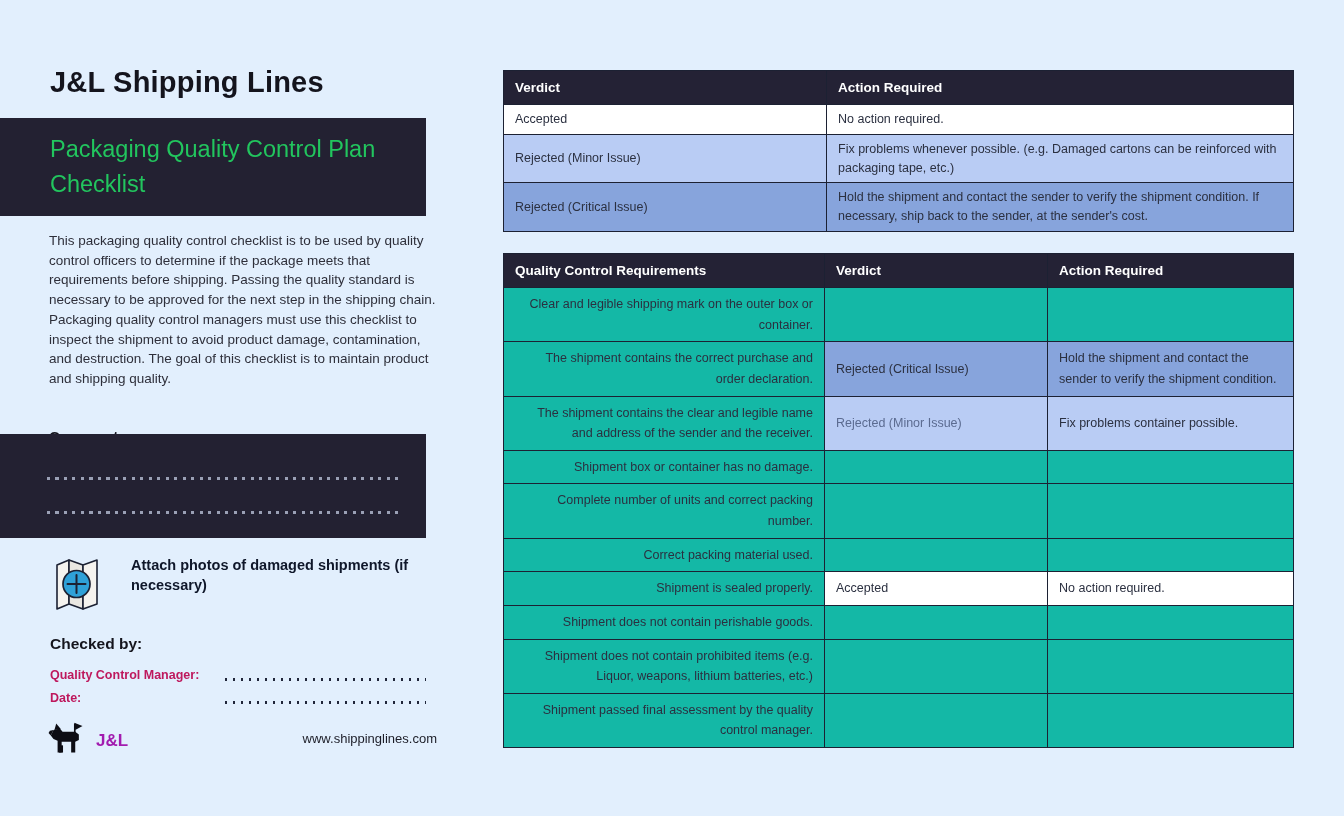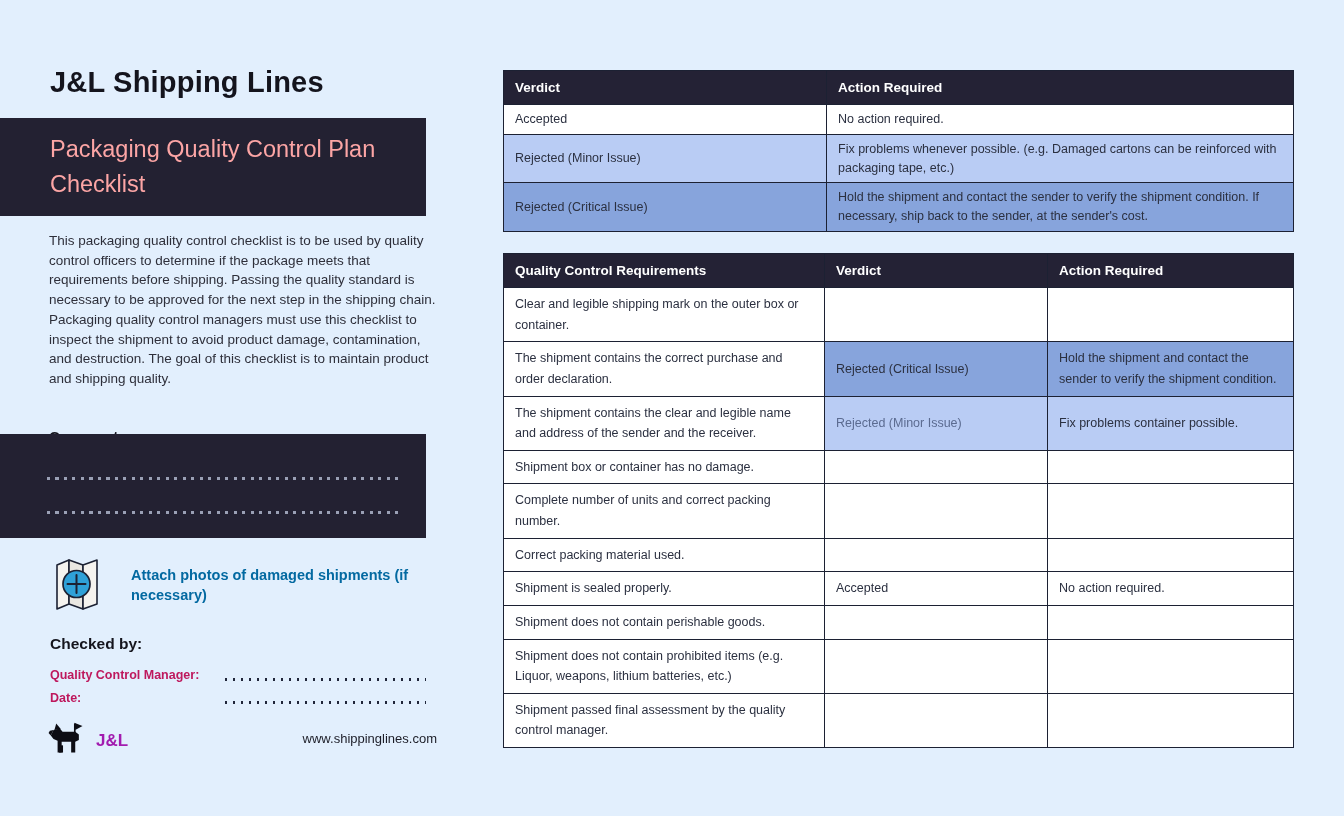--- a/index.html
+++ b/index.html
@@ -3,46 +3,46 @@
 <meta charset="utf-8">
 <style>
   * { margin:0; padding:0; box-sizing:border-box; }
   html,body { width:1344px; height:816px; }
   body { font-family:"Liberation Sans", sans-serif; }
   .page { position:relative; width:1344px; height:816px; background:#e2effd; overflow:hidden; }
 
   
   .company-title { position:absolute; left:50px; top:66px; font-size:29px; font-weight:bold; color:#14141d; letter-spacing:.2px; }
   .title-box { position:absolute; left:0; top:118px; width:426px; height:98px; background:#232132; display:flex; align-items:center; }
-  .title-box span { color:#fca5a5; font-size:23.5px; line-height:1.5; padding-left:50px; padding-right:30px; font-weight:400; }
+  .title-box span { color:#22c55e; font-size:23.5px; line-height:1.5; padding-left:50px; padding-right:30px; font-weight:400; }
   .intro { position:absolute; left:49px; top:231px; width:392px; font-size:13.5px; line-height:1.46; color:#2e2f3a; }
   .comments-label { position:absolute; left:49px; top:408px; font-size:15px; font-weight:bold; color:#15151e;margin-top:20px; }
   .comments-box { position:absolute; left:0; top:434px; width:426px; height:104px; background:#232132; }
   .dotline-light { position:absolute; left:47px; width:355px; height:3px;
                    background:repeating-linear-gradient(to right, #9aa0b5 0 3px, transparent 3px 8.5px); }
   .attach-row { position:absolute; left:50px; top:555px; display:flex; align-items:flex-start; }
-  .attach-row .txt { margin-left:24px; margin-top:10px; width:280px; font-size:14.5px; font-weight:bold; color:#0369a1; line-height:1.38; }
+  .attach-row .txt { margin-left:24px; margin-top:0; width:280px; font-size:14.5px; font-weight:bold; color:#0f172a; line-height:1.38; }
   .checked-by { position:absolute; left:50px; top:635px; font-size:15.5px; font-weight:bold; color:#14141d; }
   .sign-label { position:absolute; left:50px; font-size:12.5px; font-weight:bold; color:#be185d; }
   .dotline-dark { position:absolute; left:225px; width:201px; height:2.5px;
                   background:repeating-linear-gradient(to right, #20263a 0 2.5px, transparent 2.5px 8px); }
   .footer-logo { position:absolute; left:48px; top:720px; display:flex; align-items:center; }
   .footer-logo .brand { margin-left:8px; font-size:17px; font-weight:bold; color:#a21caf; }
   .website { position:absolute; left:252px; top:731px; width:185px; text-align:right; font-size:13px; color:#1c1d27; }
 
   
   table { border-collapse:collapse; table-layout:fixed; position:absolute; background:#e2effd; }
   #verdict-table { left:503px; top:70px; width:790px; }
   #checklist-table { left:503px; top:253px; width:790px; }
   th, td { border:1.6px solid #1c2133; text-align:left; vertical-align:middle; word-wrap:break-word; }
   th { background:#242235; color:#ffffff; font-size:13.5px; font-weight:bold; padding:9px 11px; }
   td { font-size:12.5px; color:#2b3040; padding:5px 11px; line-height:1.5; }
   #checklist-table td { padding:6px 11px; line-height:1.65; }
   .c-white { background:#ffffff; }
-  .c-pale { background:#ffffff; }
+  .c-pale { background:#14b8a6;text-align:right; }
   .c-minor { background:#b9ccf4; }
   .c-critical { background:#87a4dc; }
   .muted { color:#5b6b90; }
 </style>
 </head>
 <body>
 
 <div class="page">
 
   <div class="company-title">J&amp;L Shipping Lines</div>

